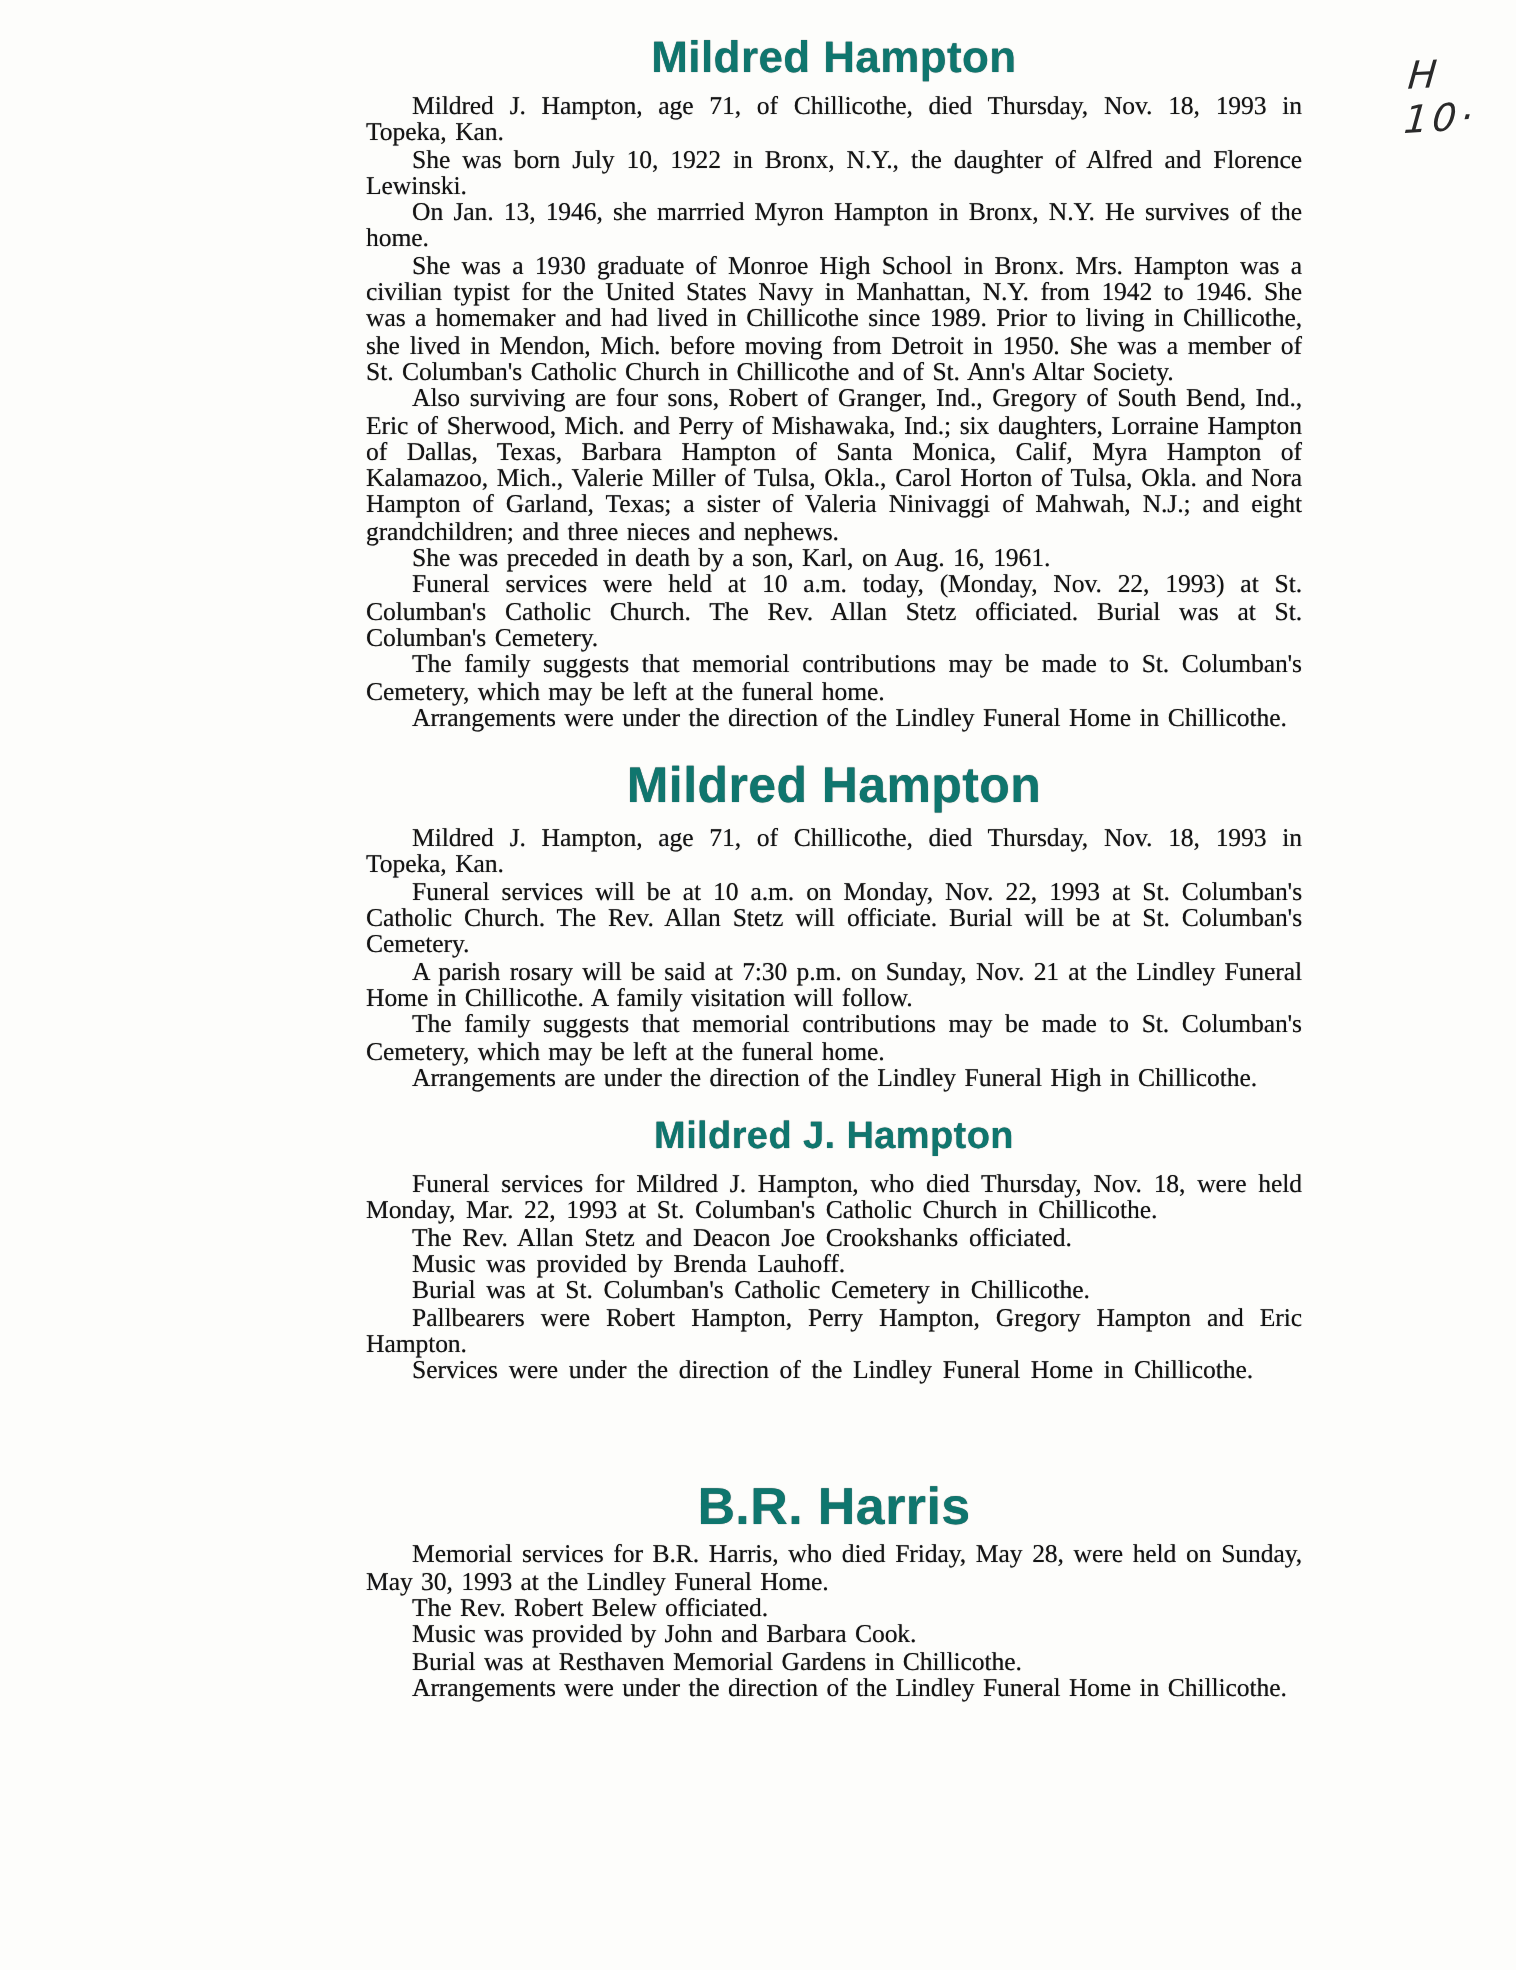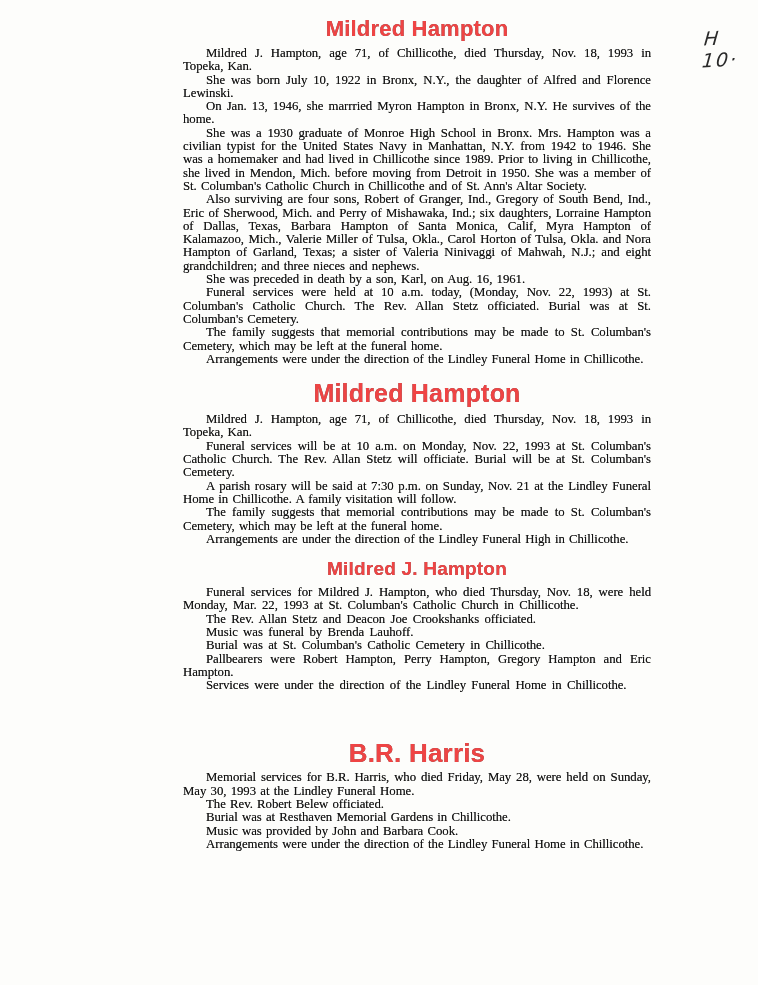--- a/index.html
+++ b/index.html
@@ -21,21 +21,21 @@
     left: 183px;
     top: 16px;
     width: 468px;
   }
   section { display: block; }
   h2 {
     font-family: "Liberation Sans", sans-serif;
     font-weight: bold;
     text-align: center;
     margin: 0 0 5px 0;
-    color: #ef4444;
+    color: #0f766e;
     letter-spacing: 0.2px;
     text-shadow: 0 0 0.5px rgba(0,0,0,0.65);
   }
   .s1 h2 { font-size: 22px; line-height: 26px; }
   .s2 h2 { font-size: 25px; line-height: 28px; margin-bottom: 6px; }
   .s3 h2 { font-size: 19px; line-height: 22px; margin-bottom: 6px; }
   .s4 h2 { font-size: 26px; line-height: 24px; margin-bottom: 6px; }
   .s2 { margin-top: 13px; }
   .s3 { margin-top: 12px; }
   .s4 { margin-top: 49px; }
@@ -95,32 +95,32 @@
           <p>The family suggests that memorial contributions may be made to St. Columban's Cemetery, which may be left at the funeral home.</p>
           <p>Arrangements are under the direction of the Lindley Funeral High in Chillicothe.</p>
         </div>
     </section>
 
     <section class="s3">
       <h2>Mildred J. Hampton</h2>
       <div class="paras">
           <p>Funeral services for Mildred J. Hampton, who died Thursday, Nov. 18, were held Monday, Mar. 22, 1993 at St. Columban's Catholic Church in Chillicothe.</p>
           <p>The Rev. Allan Stetz and Deacon Joe Crookshanks officiated.</p>
-          <p>Music was funeral by Brenda Lauhoff.</p>
+          <p>Music was provided by Brenda Lauhoff.</p>
           <p>Burial was at St. Columban's Catholic Cemetery in Chillicothe.</p>
           <p>Pallbearers were Robert Hampton, Perry Hampton, Gregory Hampton and Eric Hampton.</p>
           <p>Services were under the direction of the Lindley Funeral Home in Chillicothe.</p>
         </div>
     </section>
 
     <section class="s4">
       <h2>B.R. Harris</h2>
       <div class="paras">
           <p>Memorial services for B.R. Harris, who died Friday, May 28, were held on Sunday, May 30, 1993 at the Lindley Funeral Home.</p>
           <p>The Rev. Robert Belew officiated.</p>
+          <p>Music was provided by John and Barbara Cook.</p>
           <p>Burial was at Resthaven Memorial Gardens in Chillicothe.</p>
-          <p>Music was provided by John and Barbara Cook.</p>
           <p>Arrangements were under the direction of the Lindley Funeral Home in Chillicothe.</p>
         </div>
     </section>
 
   </div>
 </div>
 
 </body></html>

